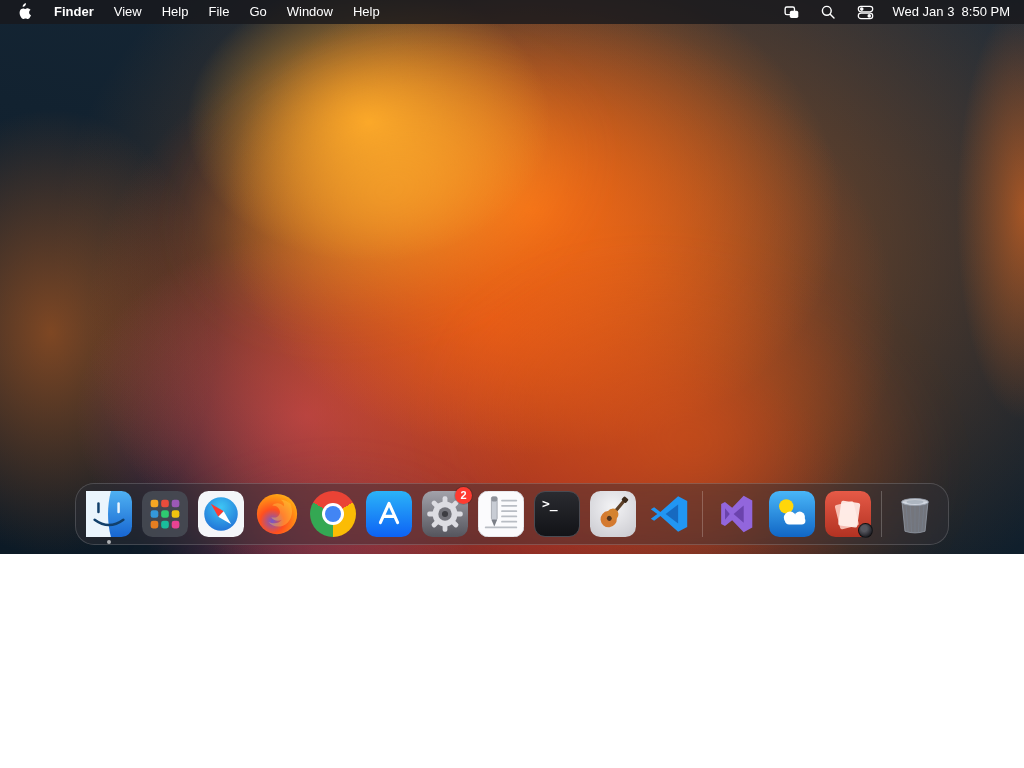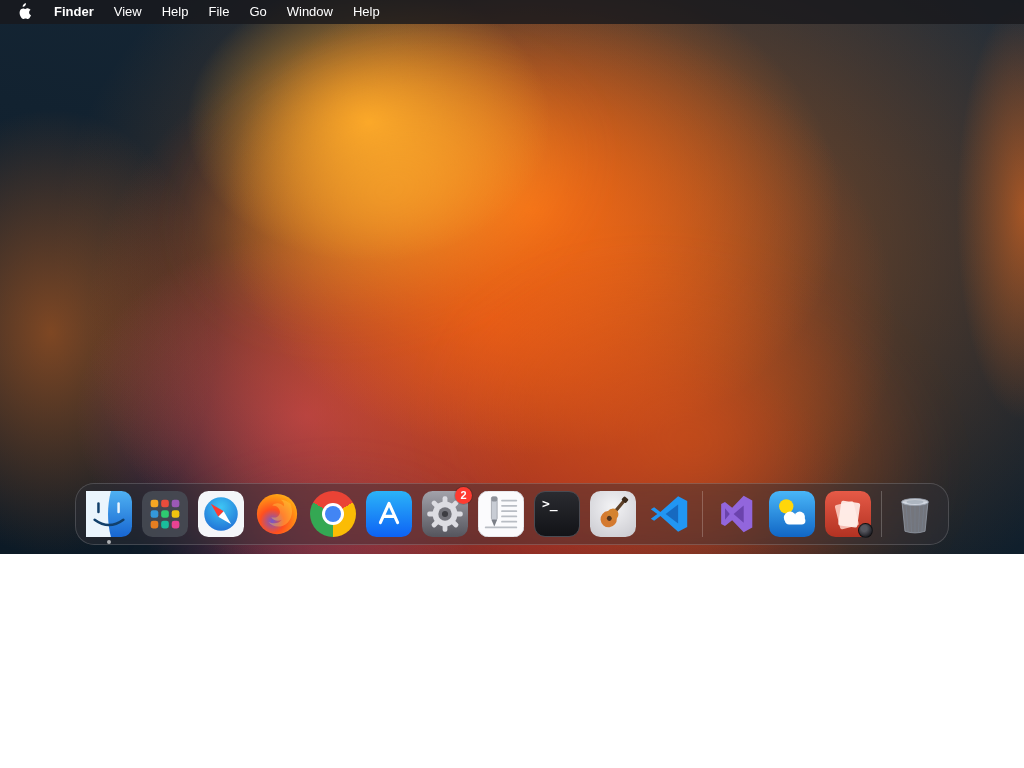--- a/index.html
+++ b/index.html
@@ -93,20 +93,43 @@
         </svg>
       </span>
       <span class="mb-item mb-app">Finder</span>
       <span class="mb-item">View</span>
       <span class="mb-item">Help</span>
       <span class="mb-item">File</span>
       <span class="mb-item">Go</span>
       <span class="mb-item">Window</span>
       <span class="mb-item">Help</span>
     </div>
+    <div class="mb-right">
+      <span class="mb-icon">
+        <svg width="17" height="17" viewBox="0 0 20 20">
+          <rect x="2.5" y="3.5" width="11" height="9" rx="2" fill="none" stroke="#ffffff" stroke-width="1.6"></rect>
+          <rect x="8" y="8" width="10" height="8.5" rx="2" fill="#ffffff"></rect>
+        </svg>
+      </span>
+      <span class="mb-icon">
+        <svg width="16" height="16" viewBox="0 0 20 20">
+          <circle cx="8.5" cy="8.5" r="5.5" fill="none" stroke="#ffffff" stroke-width="1.8"></circle>
+          <line x1="12.8" y1="12.8" x2="17.5" y2="17.5" stroke="#ffffff" stroke-width="1.8" stroke-linecap="round"></line>
+        </svg>
+      </span>
+      <span class="mb-icon">
+        <svg width="17" height="17" viewBox="0 0 20 20">
+          <rect x="1.5" y="2.8" width="17" height="6.4" rx="3.2" fill="none" stroke="#ffffff" stroke-width="1.4"></rect>
+          <circle cx="5.6" cy="6" r="2.1" fill="#ffffff"></circle>
+          <rect x="1.5" y="10.8" width="17" height="6.4" rx="3.2" fill="none" stroke="#ffffff" stroke-width="1.4"></rect>
+          <circle cx="14.4" cy="14" r="2.1" fill="#ffffff"></circle>
+        </svg>
+      </span>
+      <span class="mb-item mb-clock">Wed Jan 3  8:50 PM</span>
+    </div>
   </div>
 
   <div class="dock">
 
     <div class="dock-item" title="Finder">
       <svg viewBox="0 0 48 48">
         <defs>
             <linearGradient id="fg" x1="0" y1="0" x2="0" y2="1">
           <stop offset="0" stop-color="#4fb1f2"></stop>
               <stop offset="1" stop-color="#1766d1"></stop>

